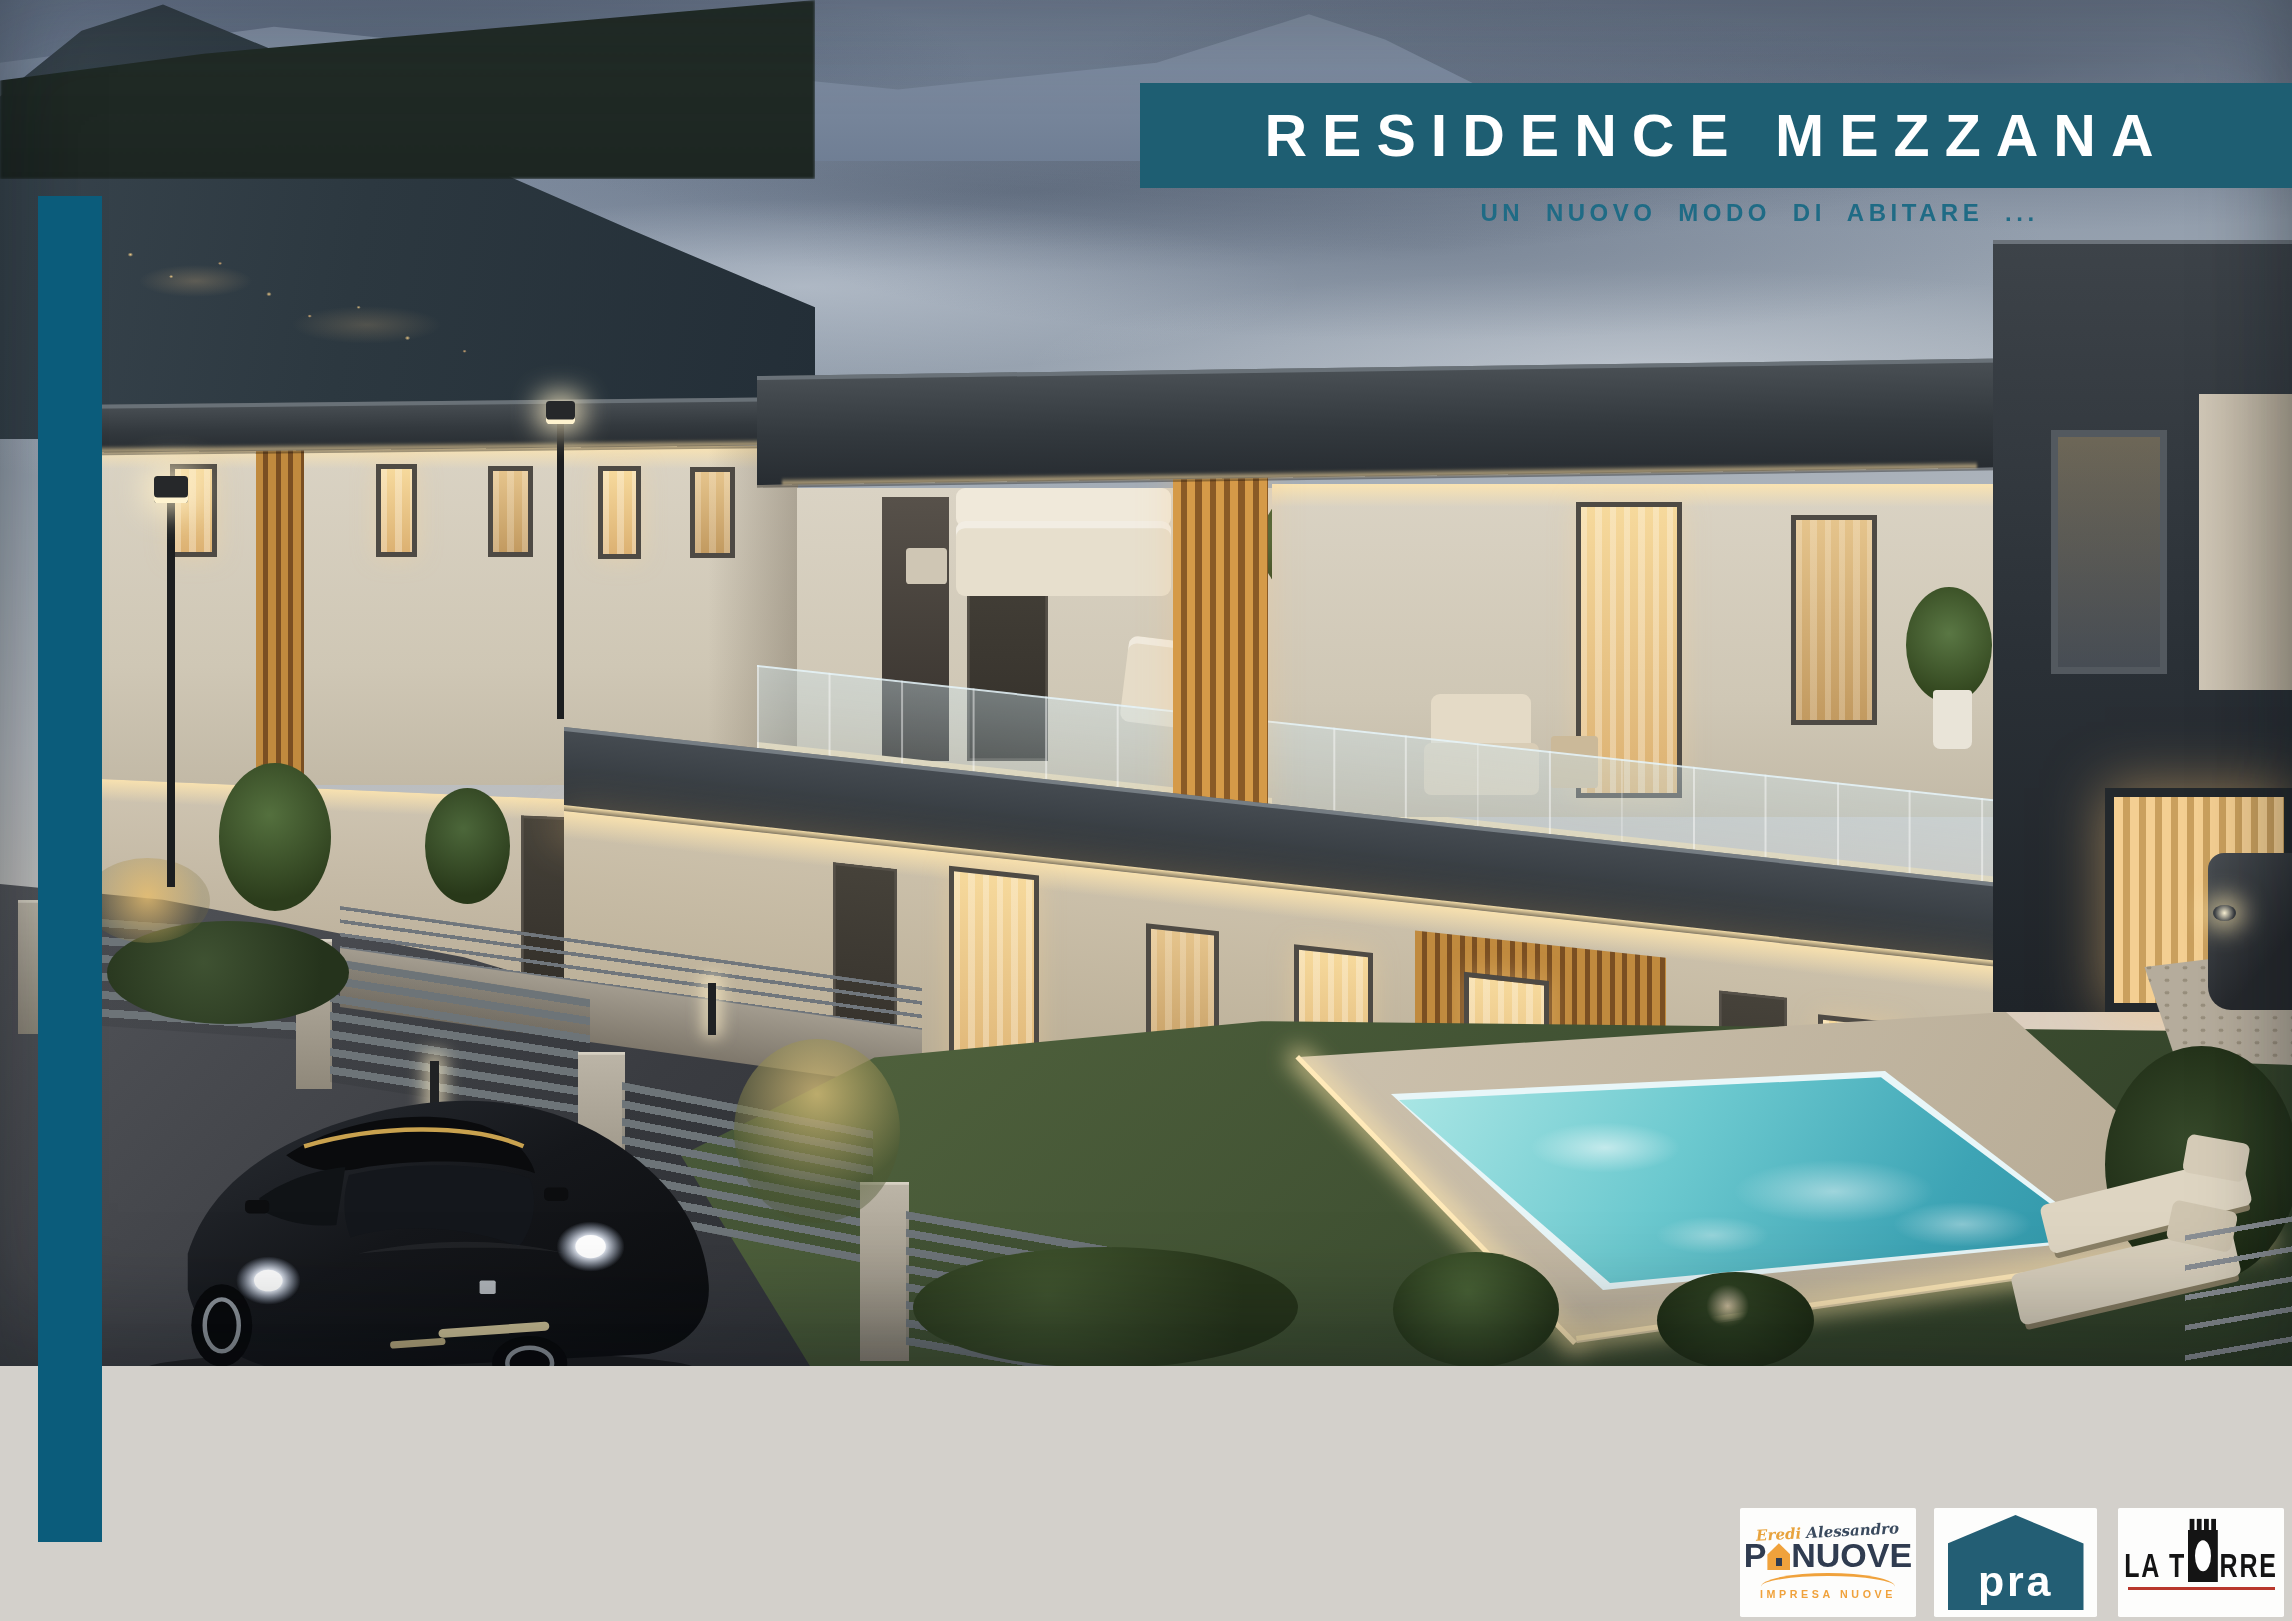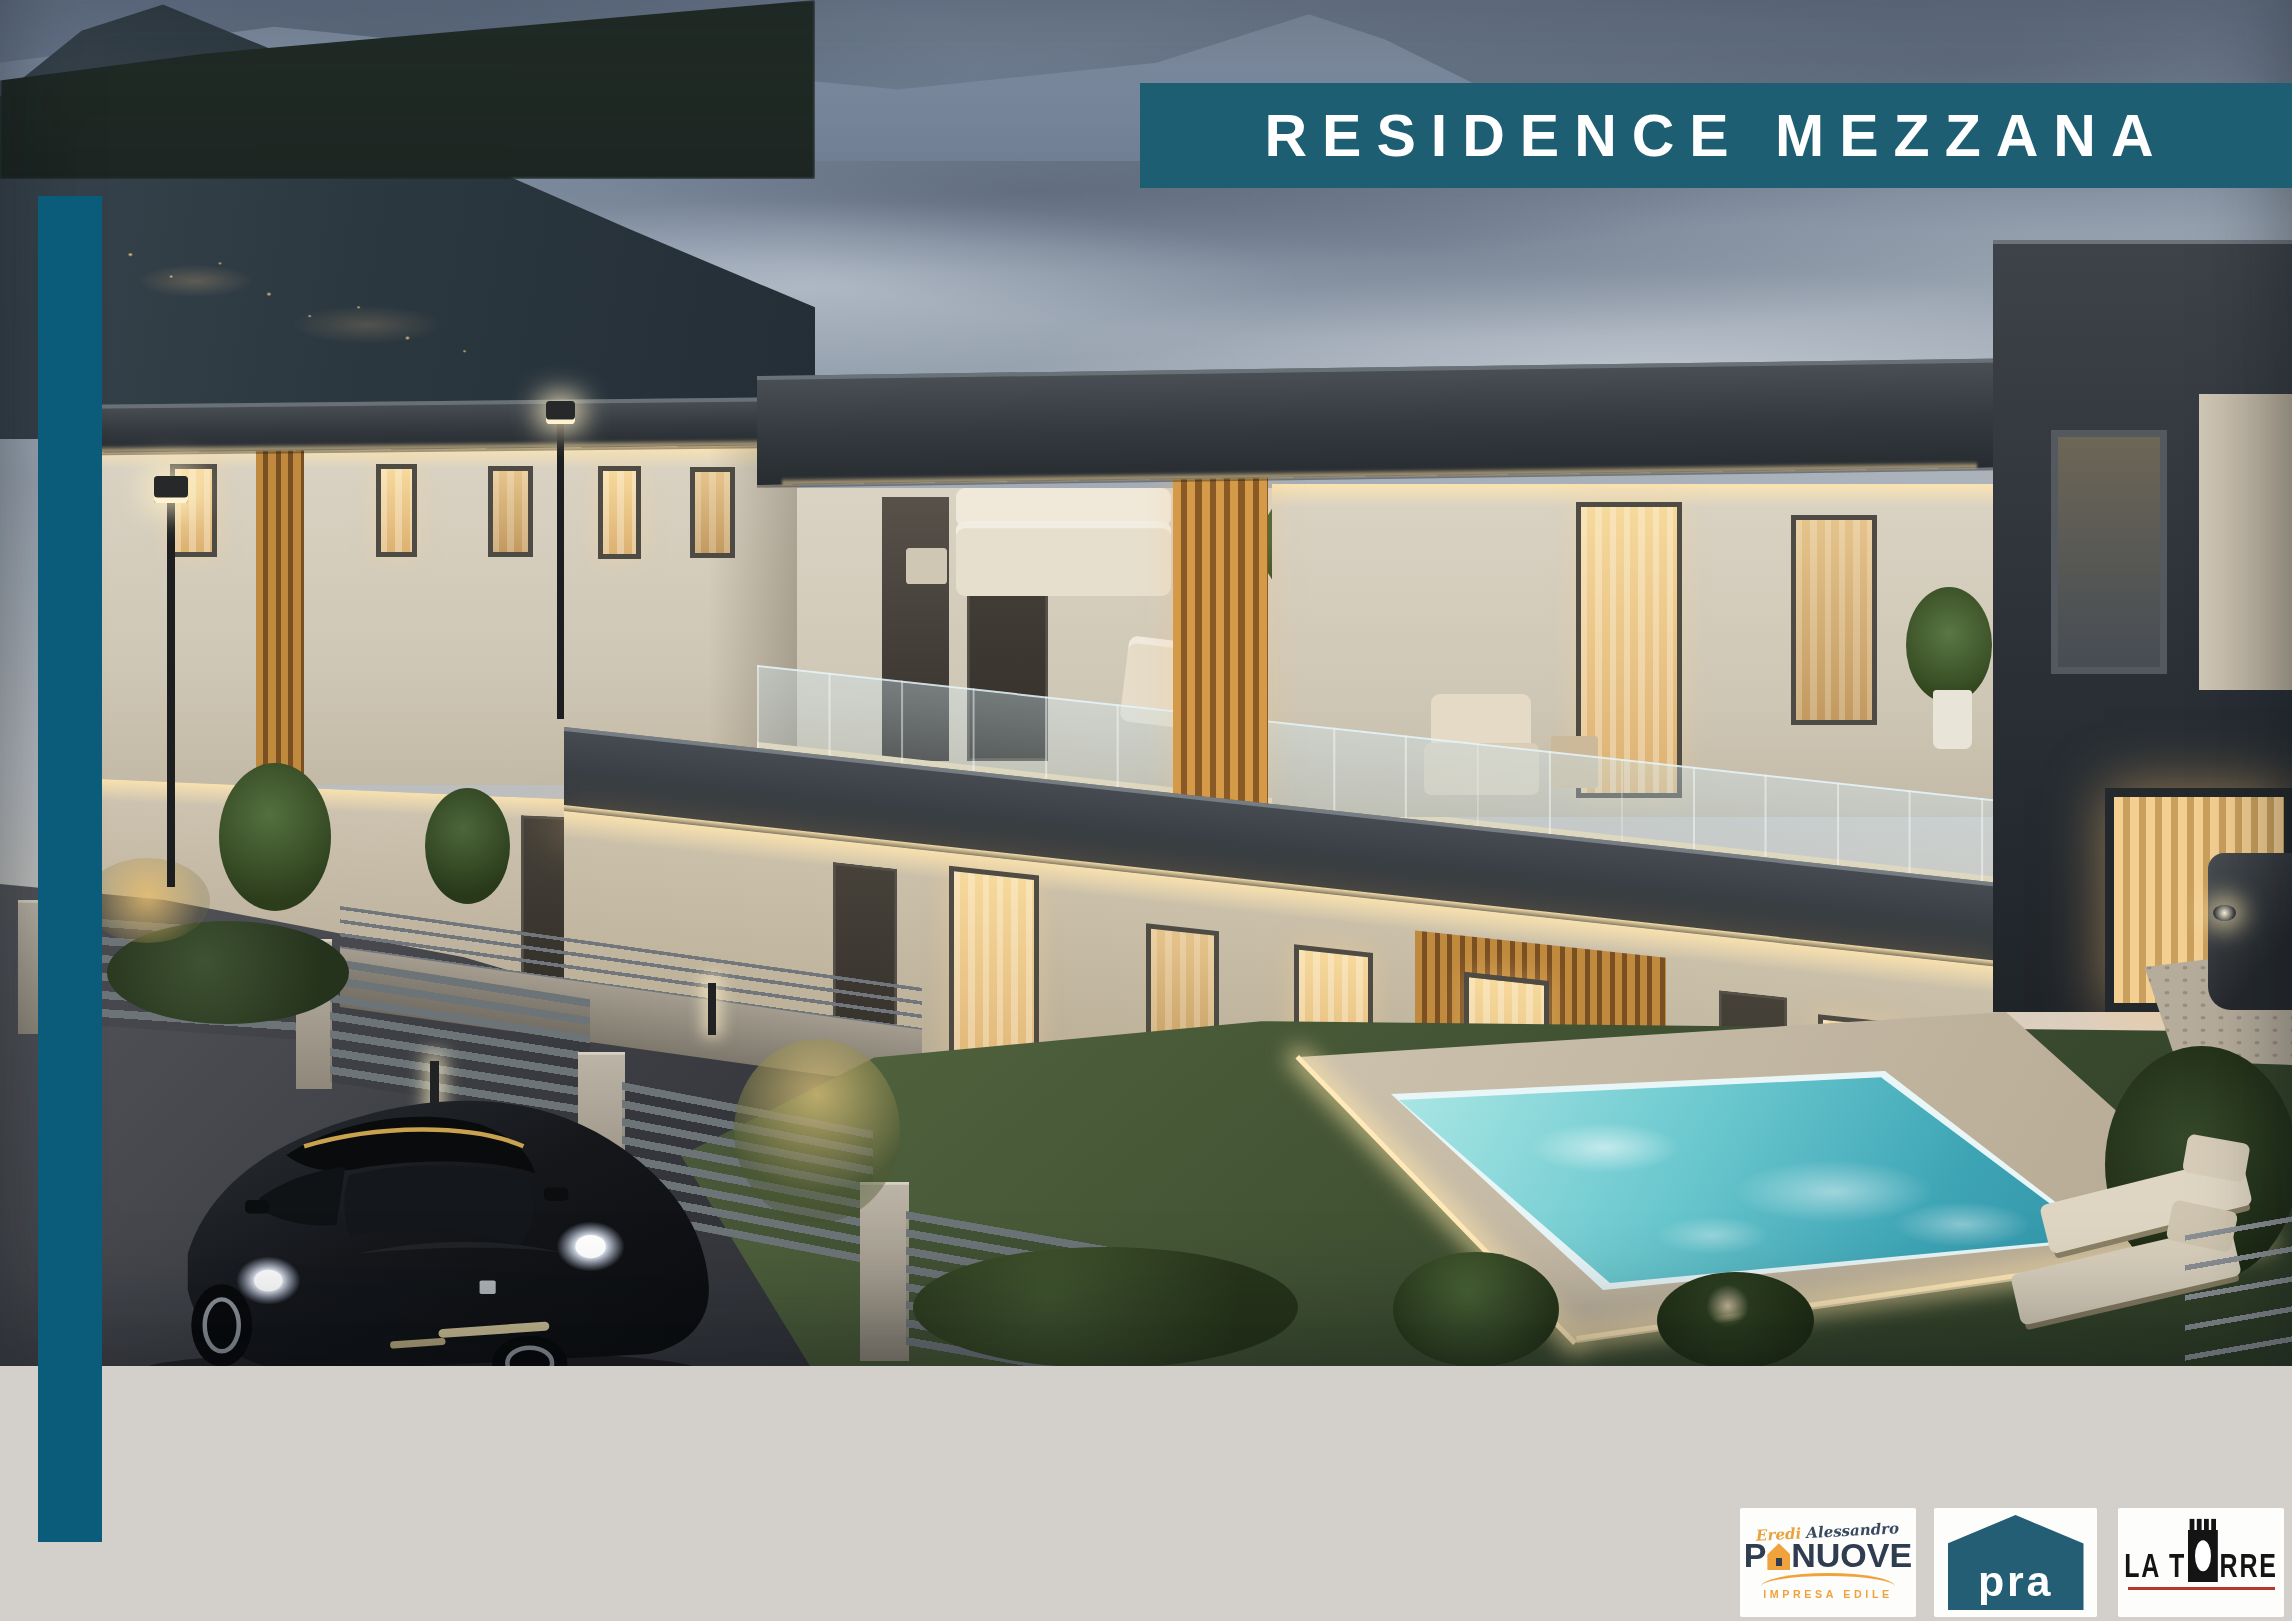--- a/index.html
+++ b/index.html
@@ -277,35 +277,36 @@
     </svg>
 
     <div class="abs" style="inset:0;box-shadow:inset 0 -45px 99px rgba(10,14,20,.35), inset 0 36px 81px rgba(20,26,36,.18);pointer-events:none;"></div>
   </div>
 
   <div class="accent-bar"></div>
 
   <div class="banner">
     <h1>RESIDENCE MEZZANA</h1>
   </div>
+  <div class="subtitle">UN NUOVO MODO DI ABITARE ...</div>
 
   <div class="footer">
 
     <div class="logo-card" style="left:1740px;width:176px;">
       <div class="pagani-script">
         <span style="color:#e8a33d;">Eredi</span>
         <span style="color:#3a4a5e;">Alessandro</span>
       </div>
       <div class="pagani-name">
         <span>P</span>
         <span class="pagani-house"></span>
         <span>NUOVE</span>
       </div>
       <div class="pagani-arc"></div>
-      <div class="pagani-tag">IMPRESA EDILE</div>
+      <div class="pagani-tag">IMPRESA NUOVE</div>
     </div>
 
     <div class="logo-card" style="left:1934px;width:163px;">
       <div class="pra-house">
         <div class="pra-name">pra</div>
       </div>
     </div>
 
     <div class="logo-card" style="left:2118px;width:166px;">
       <div class="torre-row">

